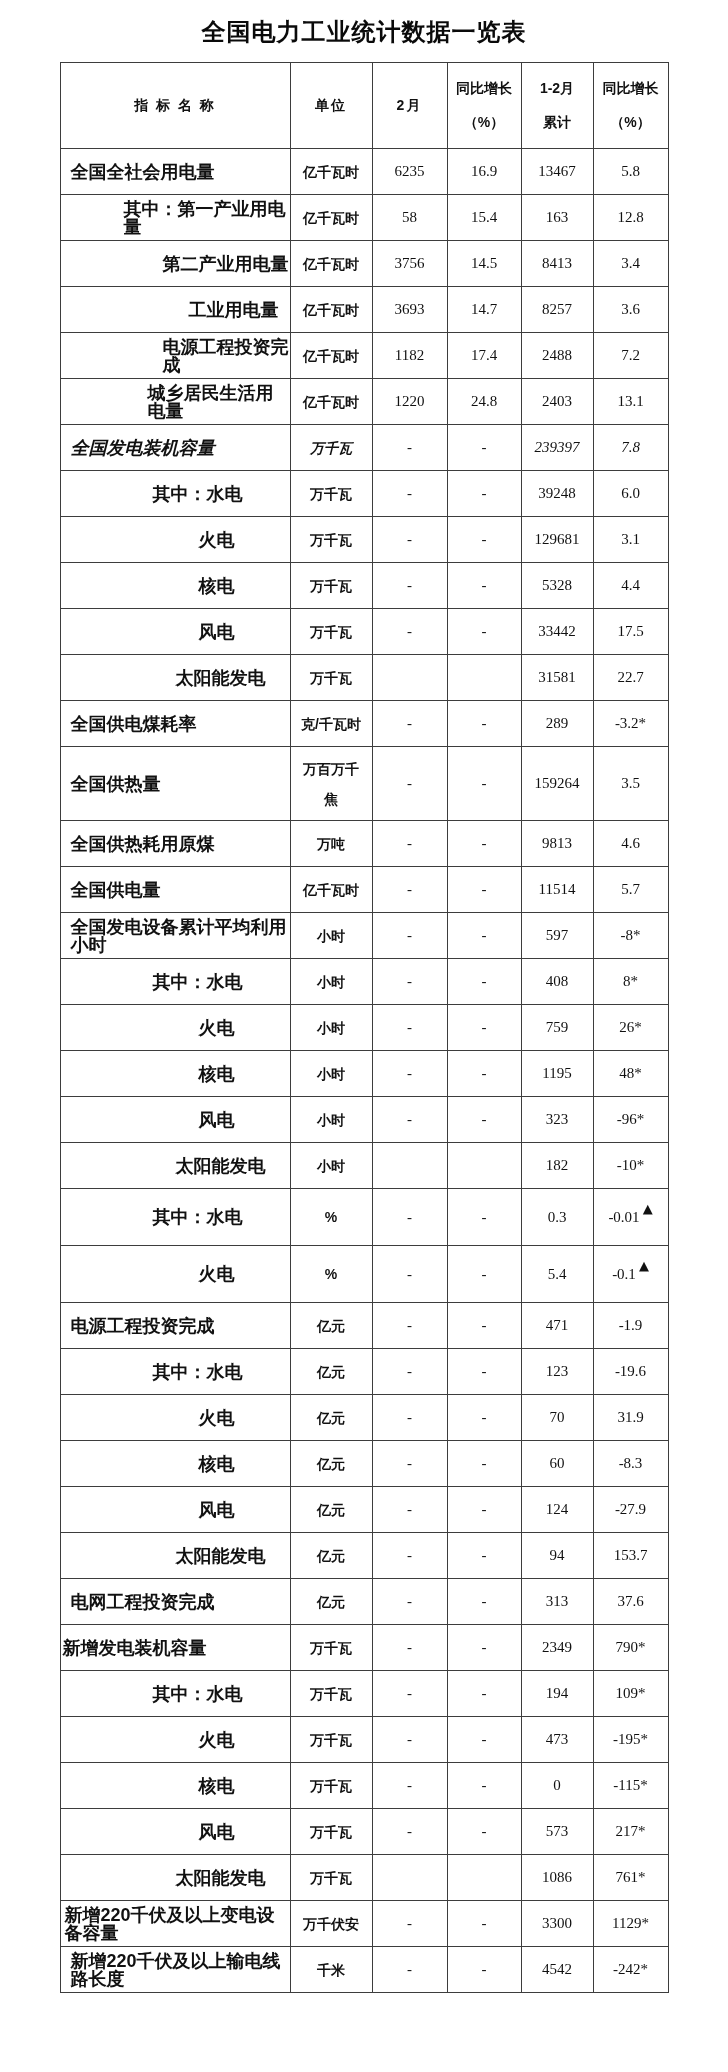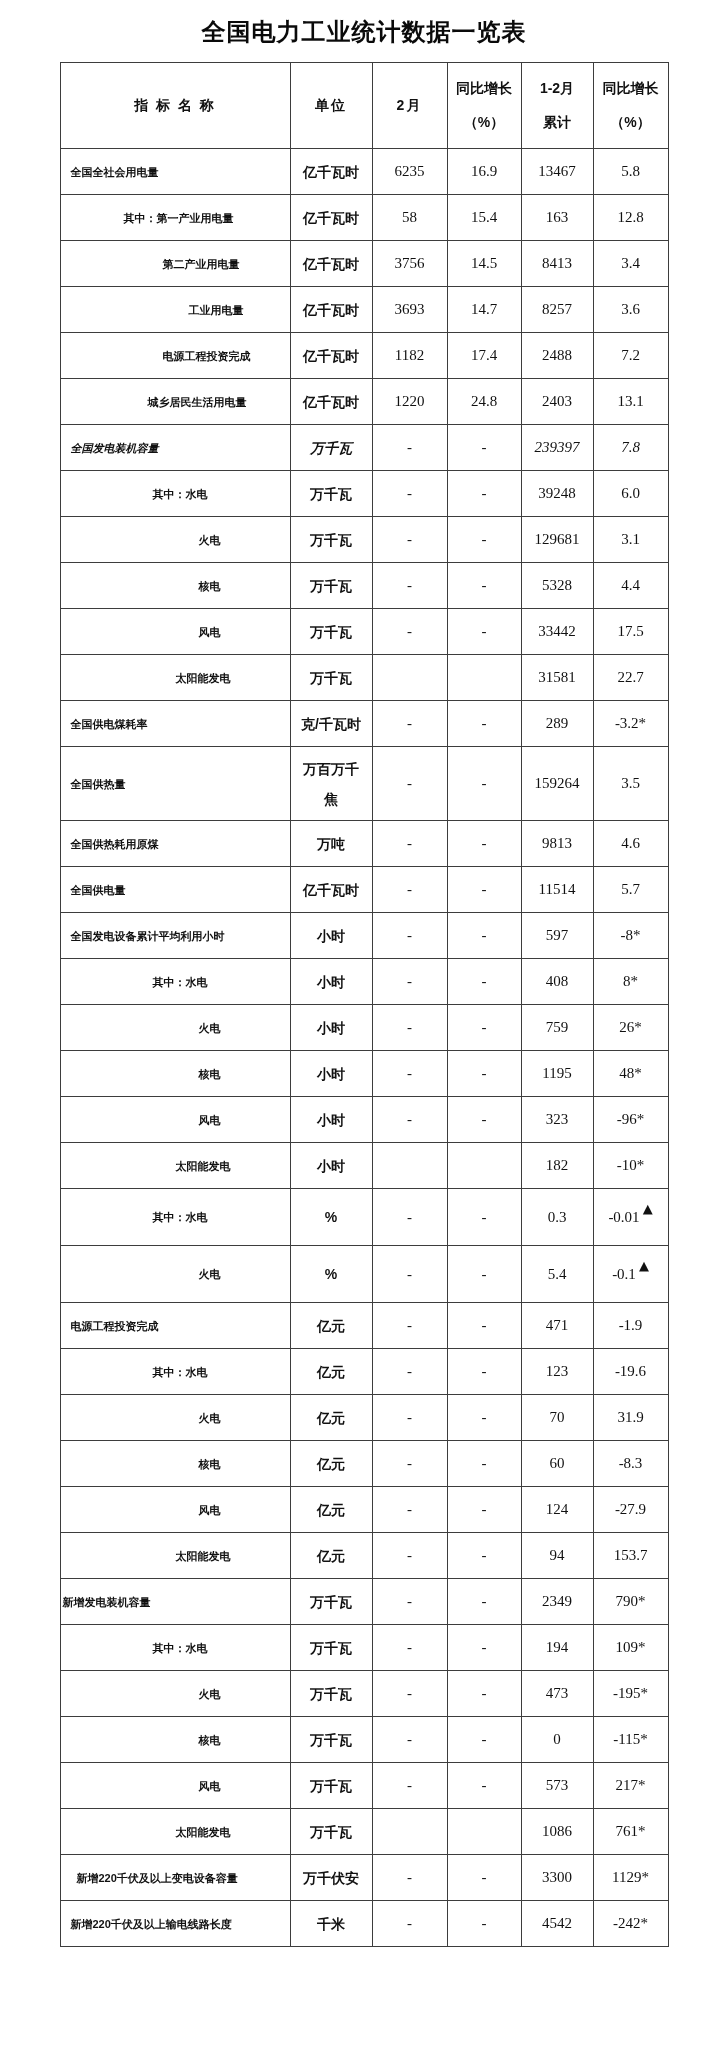--- a/index.html
+++ b/index.html
@@ -26,21 +26,21 @@
   .stats th {
     height:86px; font-size:14px; font-weight:bold;
     font-family:"Liberation Sans","DejaVu Sans",sans-serif;
   }
   .hdr1 { text-align:center; letter-spacing:2px; }
   .hdr2 {
     display:flex; flex-direction:column; justify-content:space-evenly;
     align-items:center; height:84px; text-align:center;
   }
   td.name-cell {
-    text-align:left; font-size:11px; font-weight:bold;
+    text-align:left; font-size:18px; font-weight:bold;
     font-family:"Liberation Sans","DejaVu Sans",sans-serif;
     line-height:18px;
   }
   td.unit-cell {
     text-align:center; font-size:14px; font-weight:bold;
     font-family:"Liberation Sans","DejaVu Sans",sans-serif;
     padding:0 7px; line-height:30px; word-break:break-all;
   }
   td.num-cell {
     text-align:center; font-size:15px; font-weight:normal;
@@ -331,20 +331,28 @@
       </tr>
       <tr style="height: 46px;">
         <td class="name-cell" style="padding-left: 115px;">太阳能发电</td>
         <td class="unit-cell">亿元</td>
         <td class="num-cell">-</td>
         <td class="num-cell">-</td>
         <td class="num-cell">94</td>
         <td class="num-cell">153.7</td>
       </tr>
       <tr style="height: 46px;">
+        <td class="name-cell" style="padding-left: 10px;">电网工程投资完成</td>
+        <td class="unit-cell">亿元</td>
+        <td class="num-cell">-</td>
+        <td class="num-cell">-</td>
+        <td class="num-cell">313</td>
+        <td class="num-cell">37.6</td>
+      </tr>
+      <tr style="height: 46px;">
         <td class="name-cell" style="padding-left: 2px; margin-left: 48px;">新增发电装机容量</td>
         <td class="unit-cell">万千瓦</td>
         <td class="num-cell">-</td>
         <td class="num-cell">-</td>
         <td class="num-cell">2349</td>
         <td class="num-cell">790*</td>
       </tr>
       <tr style="height: 46px;">
         <td class="name-cell" style="padding-left: 92px;">其中：水电</td>
         <td class="unit-cell">万千瓦</td>
@@ -379,21 +387,21 @@
       </tr>
       <tr style="height: 46px;">
         <td class="name-cell" style="padding-left: 115px;">太阳能发电</td>
         <td class="unit-cell">万千瓦</td>
         <td class="num-cell"></td>
         <td class="num-cell"></td>
         <td class="num-cell">1086</td>
         <td class="num-cell">761*</td>
       </tr>
       <tr style="height: 46px;">
-        <td class="name-cell" style="padding-left: 16px;">新增220千伏及以上变电设备容量</td>
+        <td class="name-cell" style="padding-left: 4px;">新增220千伏及以上变电设备容量</td>
         <td class="unit-cell">万千伏安</td>
         <td class="num-cell">-</td>
         <td class="num-cell">-</td>
         <td class="num-cell">3300</td>
         <td class="num-cell">1129*</td>
       </tr>
       <tr style="height: 46px;">
         <td class="name-cell" style="padding-left: 10px;">新增220千伏及以上输电线路长度</td>
         <td class="unit-cell">千米</td>
         <td class="num-cell">-</td>

